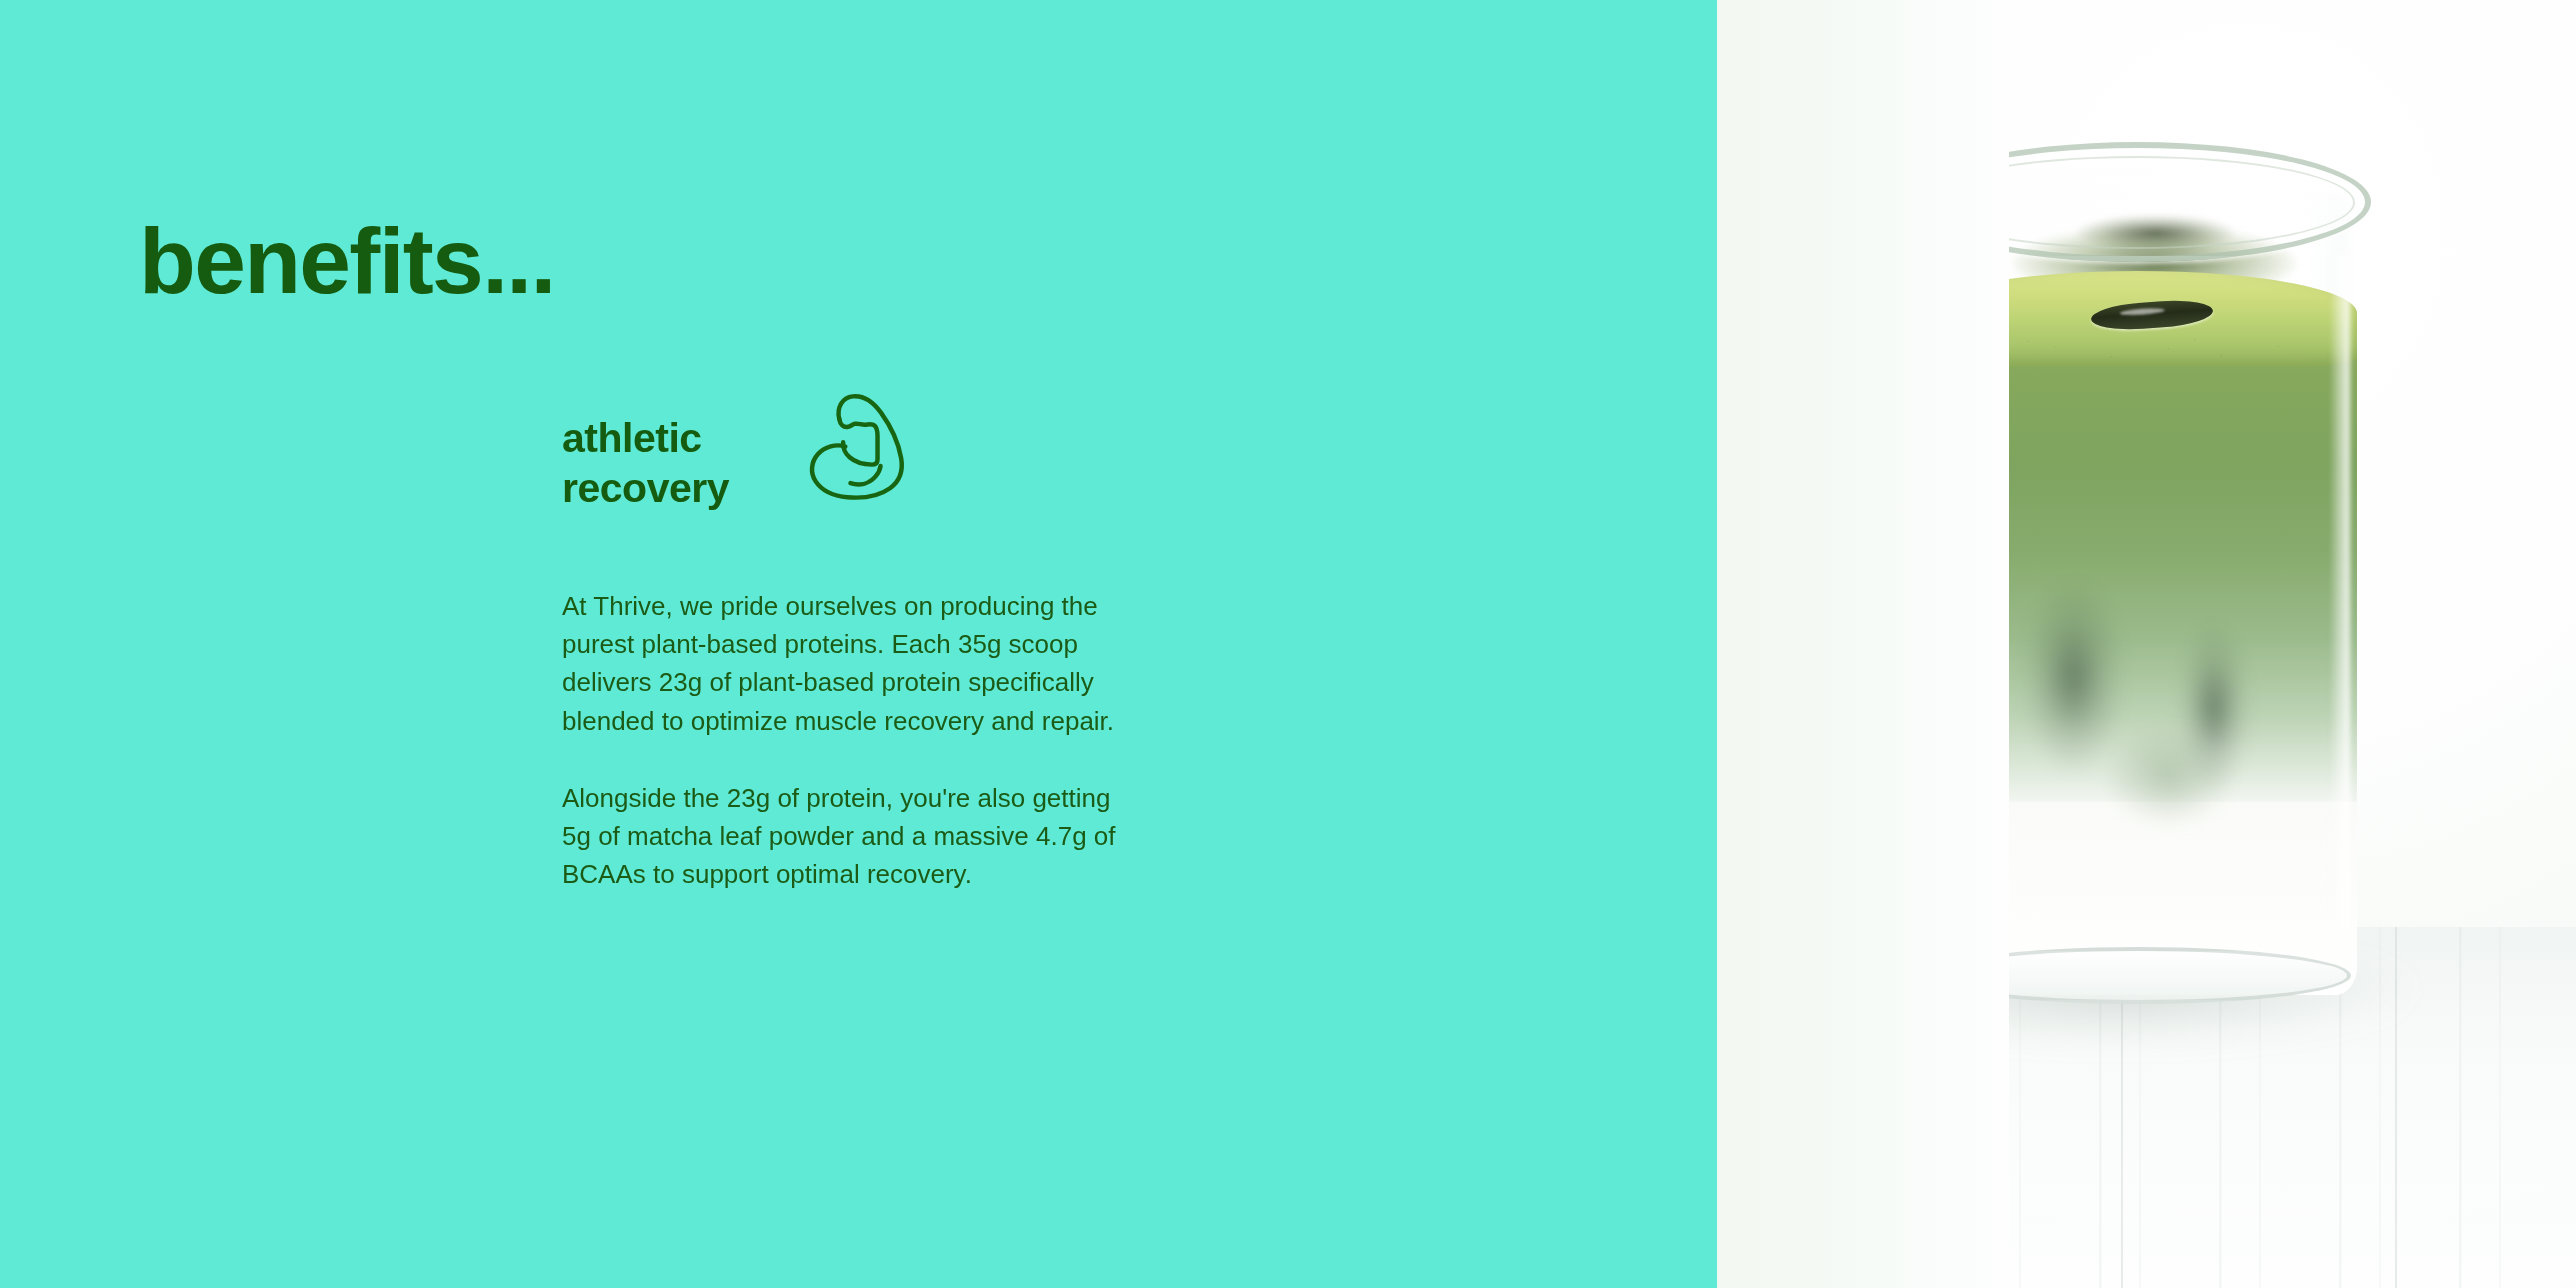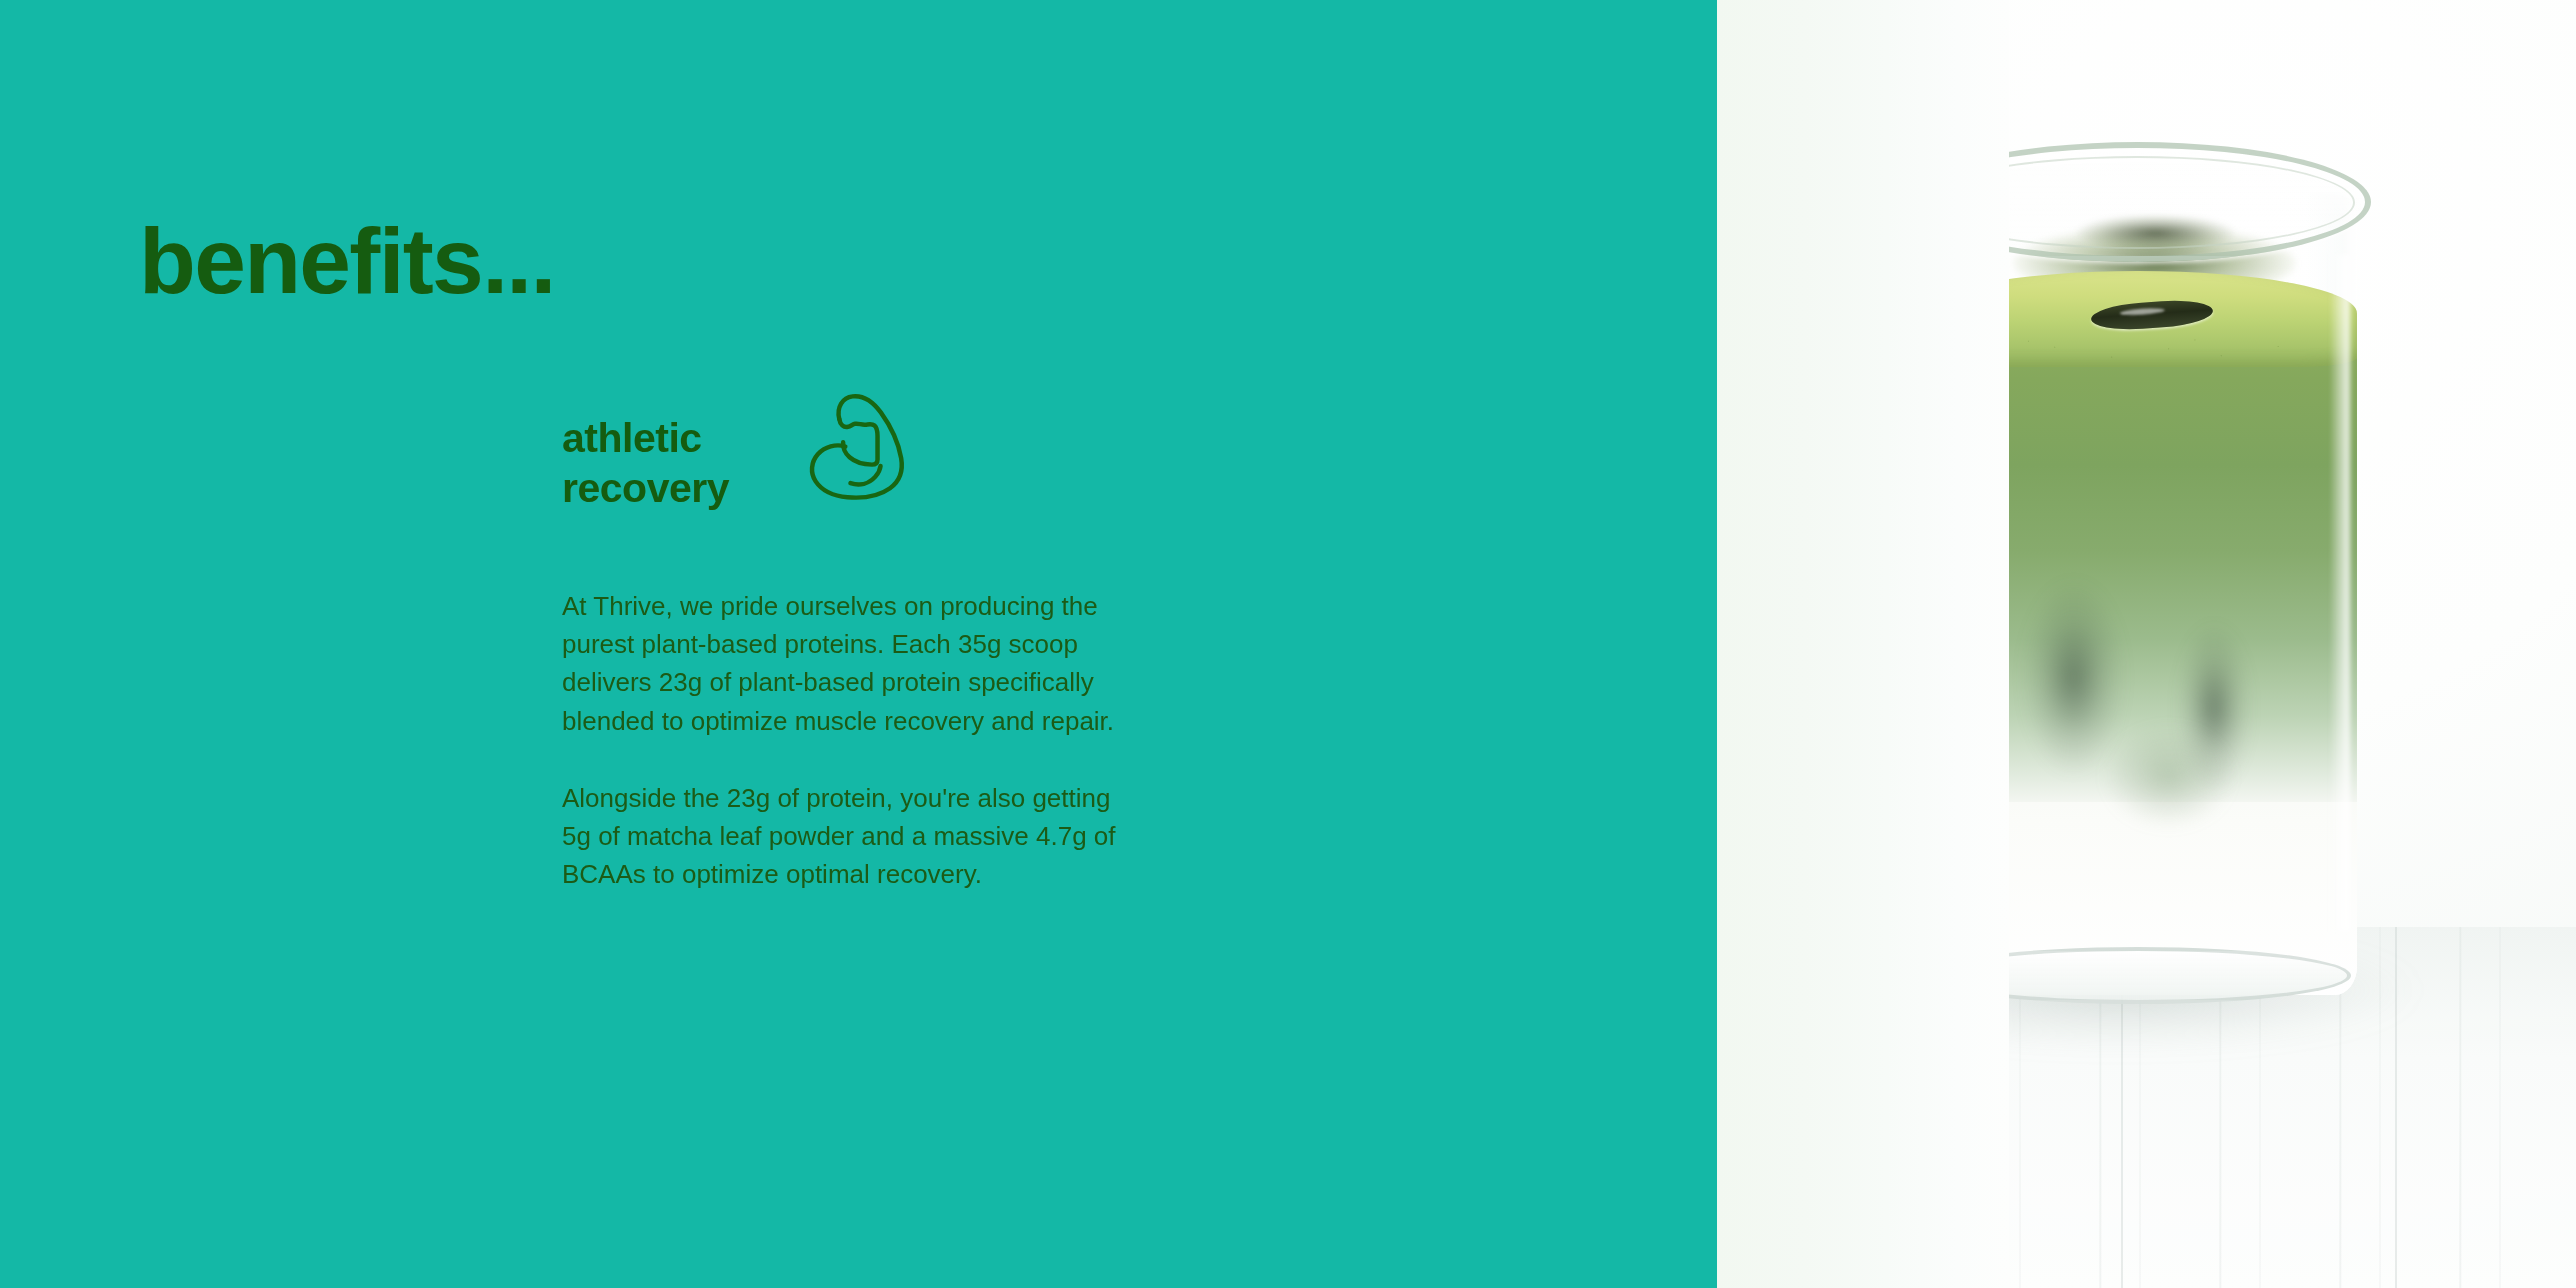--- a/index.html
+++ b/index.html
@@ -10,21 +10,21 @@
   }
   body {
     font-family: "Liberation Sans", sans-serif;
   }
 
   .page {
     position: relative;
     width: 2576px;
     height: 1288px;
     overflow: hidden;
-    background: #14b8a6;
+    background: #5eead4;
   }
 
   
   .content {
     position: absolute;
     left: 0;
     top: 0;
     width: 1760px;
     height: 1288px;
     z-index: 4;
@@ -378,21 +378,21 @@
                    C 50.5 74.2, 48.5 69.0, 49.0 62.0"></path>
 
           <path d="M57.5 109.5
                    C 68.0 113.0, 79.0 110.5, 86.5 102.0
                    C 90.0 98.0, 92.0 93.5, 92.5 89.5"></path>
         </svg>
       </div>
 
       <div class="benefit-body">
         <p class="benefit-paragraph">At Thrive, we pride ourselves on producing the purest plant-based proteins. Each 35g scoop delivers 23g of plant-based protein specifically blended to optimize muscle recovery and repair.</p>
-        <p class="benefit-paragraph">Alongside the 23g of protein, you're also getting 5g of matcha leaf powder and a massive 4.7g of BCAAs to optimize optimal recovery.</p>
+        <p class="benefit-paragraph">Alongside the 23g of protein, you're also getting 5g of matcha leaf powder and a massive 4.7g of BCAAs to support optimal recovery.</p>
       </div>
 
     </div>
   </div>
 
   <div class="photo">
     <div class="photo-bg"></div>
 
     <div class="wood">
       <div class="wood-seam" style="left:129px"></div>

